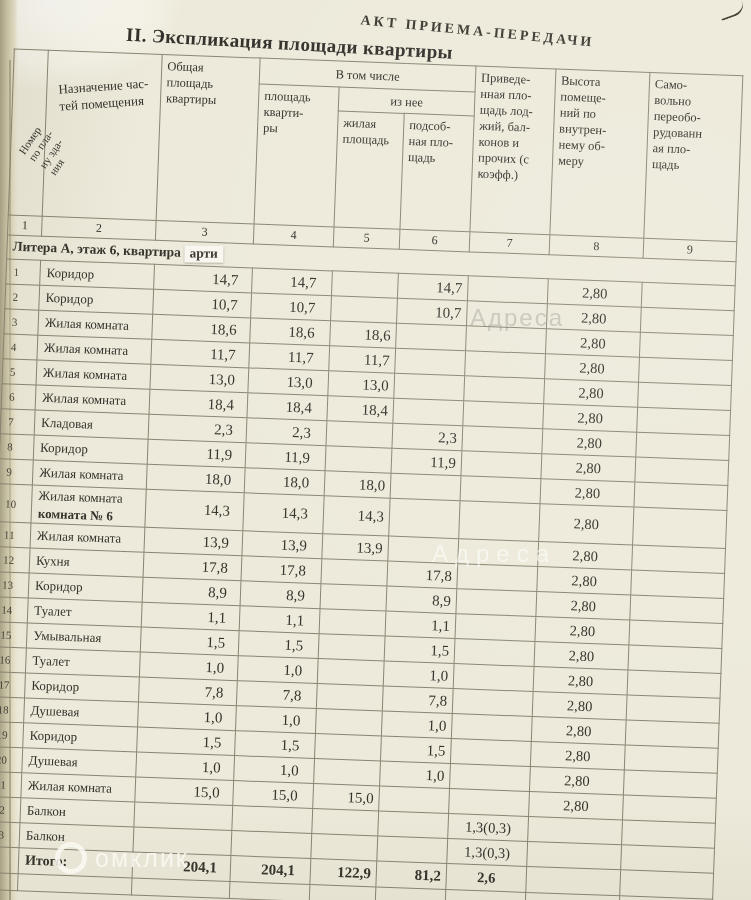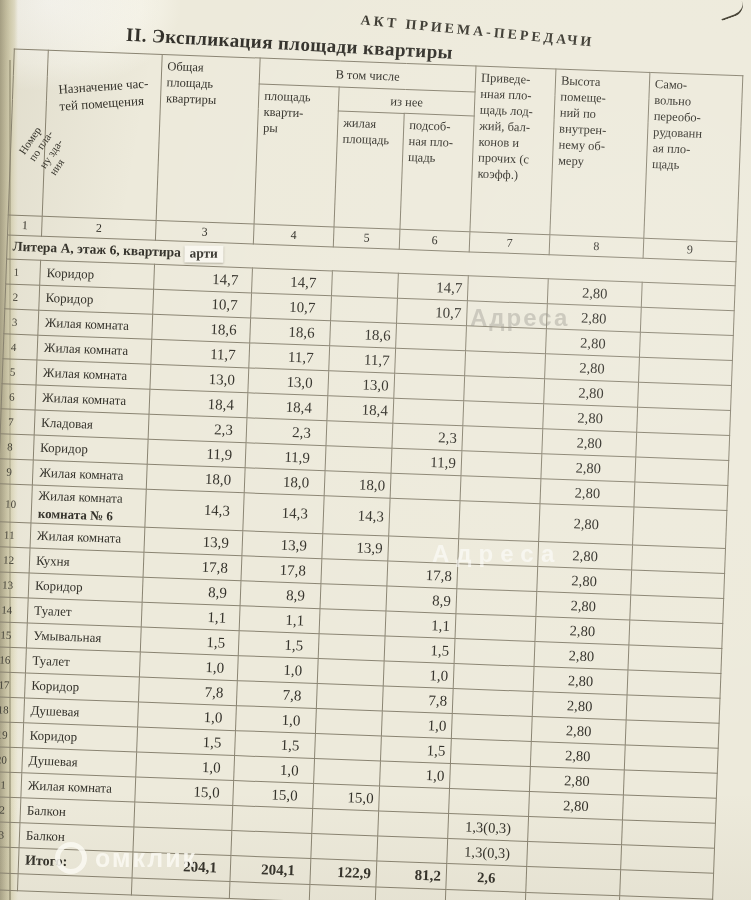--- a/index.html
+++ b/index.html
@@ -81,21 +81,21 @@
   .room-sub:empty{display:none;}
   .c-val{text-align:right;font-size:15px;}
   .c3{padding-right:13px;} .c4{padding-right:15px;}
   .c5{padding-right:5px;}  .c6{padding-right:5px;}
   .c-mid{text-align:center;font-size:14.5px;}
   tr.totals{height:26px;}
   tr.totals td{font-weight:bold;}
   tr.totals .c-name{font-size:14px;}
   tr.trailing{height:17px;}
   
-  .wm{position:absolute;z-index:6;pointer-events:none;font-family:"Liberation Sans","DejaVu Sans",sans-serif;font-weight:bold;white-space:nowrap;}
+  .wm{position:absolute;z-index:6;pointer-events:none;font-family:"Liberation Sans","DejaVu Sans",sans-serif;font-weight:normal;white-space:nowrap;}
   .wm-adresa1{left:470px;top:304px;font-size:24px;letter-spacing:2px;color:rgba(150,148,140,0.38);}
   .wm-adresa2{left:432px;top:540px;font-size:24px;letter-spacing:7px;color:rgba(255,255,255,0.55);}
   .wm-domclick{left:55px;top:842px;font-size:25px;letter-spacing:2px;color:rgba(250,249,242,0.85);display:flex;align-items:center;gap:8px;justify-content:flex-end;}
   .wm-ring{width:22px;height:22px;border:5px solid rgba(250,249,242,0.85);border-radius:50%;}
 </style>
 </head>
 <body>
 
 <div class="corner-curl"></div>
 <div class="spine"></div>

